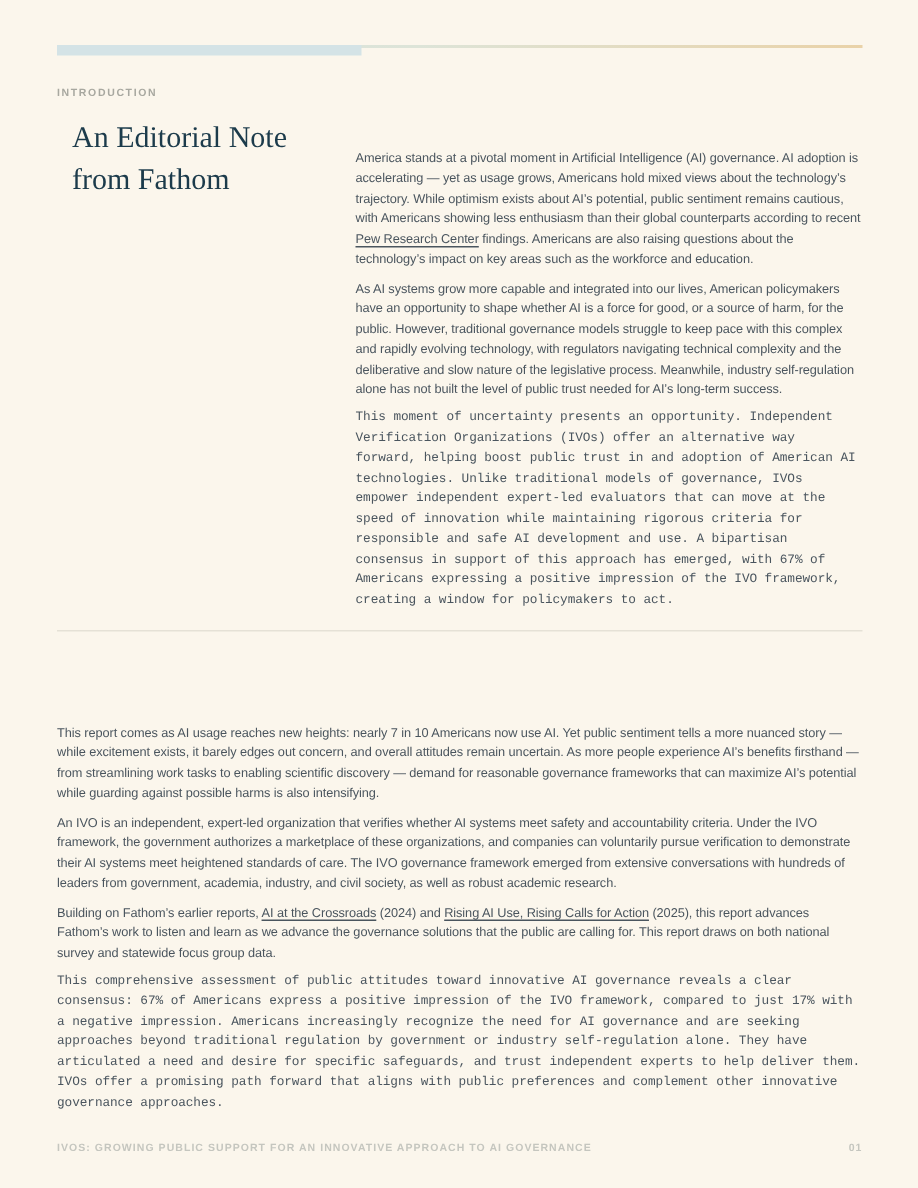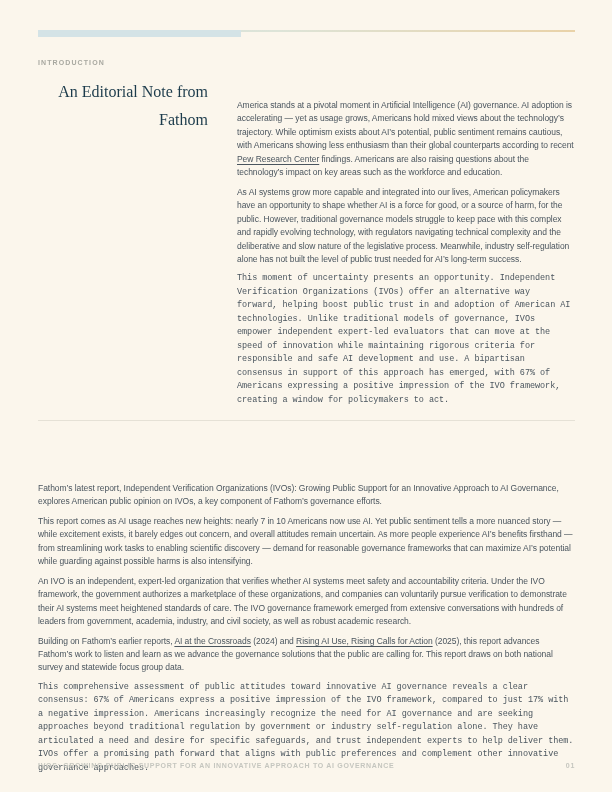--- a/index.html
+++ b/index.html
@@ -30,25 +30,24 @@
   .section-right { flex: 1; min-width: 0; margin-top: 41px; }
 
   .eyebrow {
     font-size: 7px; font-weight: bold; letter-spacing: 1.1px;
     color: var(--eyebrow, #A8A8A0);
     margin: 1px 0 12px 0;
   }
   .heading {
     font-family: "Liberation Serif", serif;
     font-weight: 400;
-    font-size: 16px; line-height: 28px;
+    font-size: 20px; line-height: 28px;
     color: var(--heading, #1C3B4B);
     max-width: 170px;
-    margin: 0;
-    text-align: right;
+    margin: 10px;
   }
   .heading.no-eyebrow { margin-top: -6px; }
 
   .body-para {
     font-size: 8.5px; line-height: 13.45px; letter-spacing: -0.05px;
     color: var(--body, #4A555E);
     margin: 0 0 6px 0;
   }
   .body-para:last-child { margin-bottom: 0; font-family: Liberation Mono, monospace; }
   .link { text-decoration: underline; text-underline-offset: 1.5px; cursor: pointer; }
@@ -85,21 +84,20 @@
           <p class="body-para"><span>America stands at a pivotal moment in Artificial Intelligence (AI) governance. AI adoption is accelerating — yet as usage grows, Americans hold mixed views about the technology’s trajectory. While optimism exists about AI’s potential, public sentiment remains cautious, with Americans showing less enthusiasm than their global counterparts according to recent </span><span class="link">Pew Research Center</span><span> findings. Americans are also raising questions about the technology’s impact on key areas such as the workforce and education.</span></p>
           <p class="body-para"><span>As AI systems grow more capable and integrated into our lives, American policymakers have an opportunity to shape whether AI is a force for good, or a source of harm, for the public. However, traditional governance models struggle to keep pace with this complex and rapidly evolving technology, with regulators navigating technical complexity and the deliberative and slow nature of the legislative process. Meanwhile, industry self-regulation alone has not built the level of public trust needed for AI’s long-term success.</span></p>
           <p class="body-para"><span>This moment of uncertainty presents an opportunity. Independent Verification Organizations (IVOs) offer an alternative way forward, helping boost public trust in and adoption of American AI technologies. Unlike traditional models of governance, IVOs empower independent expert-led evaluators that can move at the speed of innovation while maintaining rigorous criteria for responsible and safe AI development and use. A bipartisan consensus in support of this approach has emerged, with 67% of Americans expressing a positive impression of the IVO framework, creating a window for policymakers to act.</span></p>
         </div>
     </div>
 
     <hr class="divider">
 
     <div class="section">
       <div class="section-right">
-          <p class="body-para"><span>Fathom’s latest report, Independent Verification Organizations (IVOs): Growing Public Support for an Innovative Approach to AI Governance, explores American public opinion on IVOs, a key component of Fathom’s governance efforts.</span></p>
           <p class="body-para"><span>This report comes as AI usage reaches new heights: nearly 7 in 10 Americans now use AI. Yet public sentiment tells a more nuanced story — while excitement exists, it barely edges out concern, and overall attitudes remain uncertain. As more people experience AI’s benefits firsthand — from streamlining work tasks to enabling scientific discovery — demand for reasonable governance frameworks that can maximize AI’s potential while guarding against possible harms is also intensifying.</span></p>
           <p class="body-para"><span>An IVO is an independent, expert-led organization that verifies whether AI systems meet safety and accountability criteria. Under the IVO framework, the government authorizes a marketplace of these organizations, and companies can voluntarily pursue verification to demonstrate their AI systems meet heightened standards of care. The IVO governance framework emerged from extensive conversations with hundreds of leaders from government, academia, industry, and civil society, as well as robust academic research.</span></p>
           <p class="body-para"><span>Building on Fathom’s earlier reports, </span><span class="link">AI at the Crossroads</span><span> (2024) and </span><span class="link">Rising AI Use, Rising Calls for Action</span><span> (2025), this report advances Fathom’s work to listen and learn as we advance the governance solutions that the public are calling for. This report draws on both national survey and statewide focus group data.</span></p>
           <p class="body-para"><span>This comprehensive assessment of public attitudes toward innovative AI governance reveals a clear consensus: 67% of Americans express a positive impression of the IVO framework, compared to just 17% with a negative impression. Americans increasingly recognize the need for AI governance and are seeking approaches beyond traditional regulation by government or industry self-regulation alone. They have articulated a need and desire for specific safeguards, and trust independent experts to help deliver them. IVOs offer a promising path forward that aligns with public preferences and complement other innovative governance approaches.</span></p>
         </div>
     </div>
 
   </div>
 
   <div class="footer">

